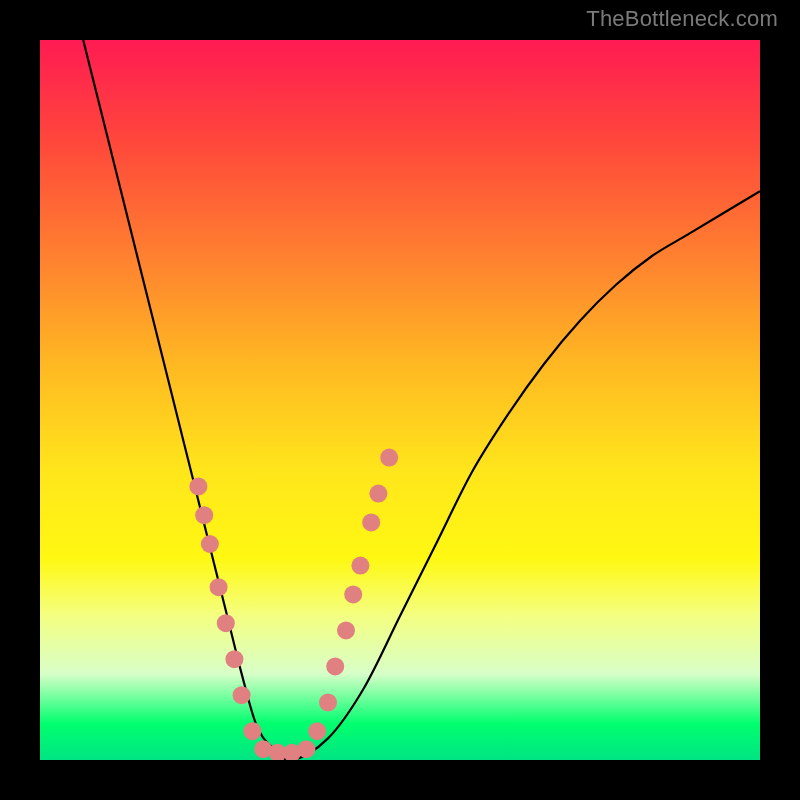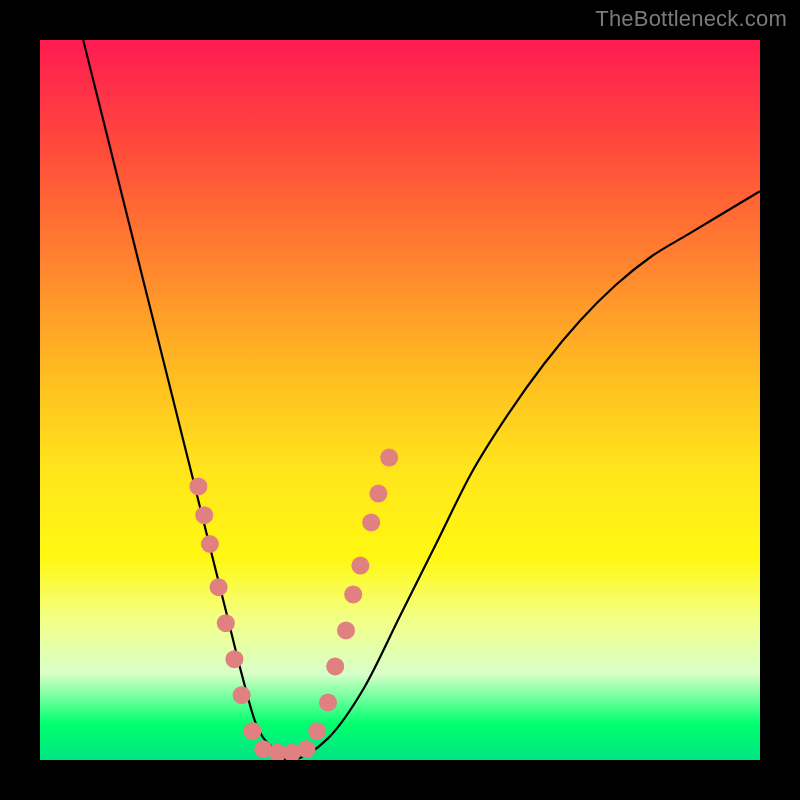--- a/index.html
+++ b/index.html
@@ -42,21 +42,21 @@
       #00e484 100%);
   }
   svg.curves {
     position: absolute;
     left: 0;
     top: 0;
   }
   .watermark {
     position: absolute;
     top: 6px;
-    right: 13px;
+    right: 22px;
     font-family: Arial, Helvetica, sans-serif;
     font-size: 22px;
     color: #7a7a7a;
     letter-spacing: 0.2px;
   }
 </style>
 </head>
 <body>
 
 <div class="container">

